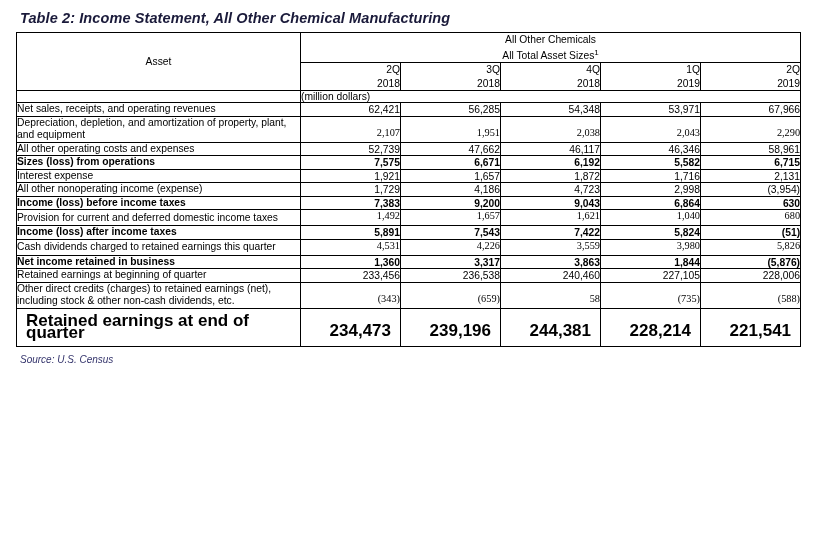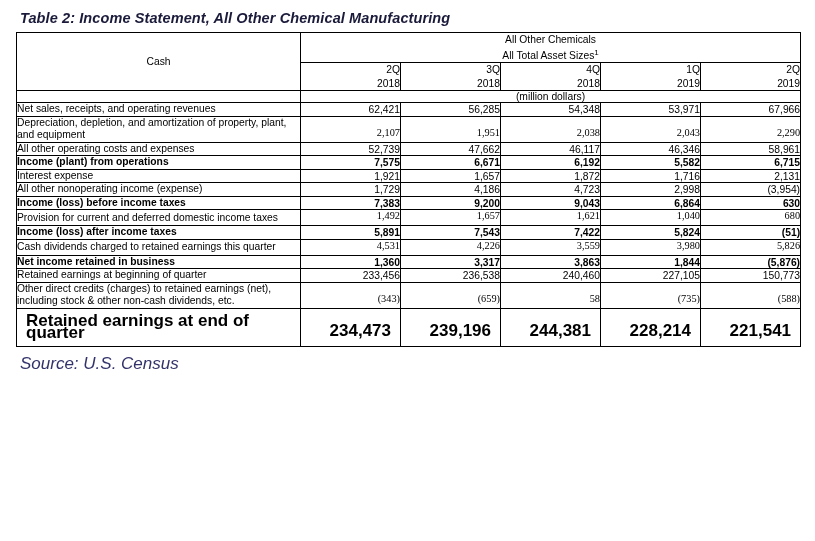--- a/index.html
+++ b/index.html
@@ -63,21 +63,21 @@
   }
   .hdr-per {
     text-align: right;
     font-weight: bold;
     font-size: 10.6px;
     line-height: 13.5px;
     padding: 5px 9px 4px 0;
     vertical-align: top;
   }
   .units {
-    text-align: center;
+    text-align: left;
     font-weight: bold;
     font-size: 10.4px;
     padding: 4px 0 4px 0;
   }
   .units-blank { border-right: 1px solid #000; }
 
   
   td.label {
     padding: 4px 4px 4px 7px;
     line-height: 12.5px;
@@ -91,21 +91,21 @@
   tr.bold td { font-weight: bold; }
   tr.total td {
     font-weight: bold;
     font-size: 17px;
   }
   tr.total td.label { padding: 5px 4px 5px 9px; }
   tr.total td.num { padding: 12px 9px 5px 3px; }
   tr.two-line td.num { vertical-align: bottom; padding-bottom: 4px; font-family: Liberation Serif, serif; }
 
   .source {
-    font-size: 17px;
+    font-size: 10px;
     font-style: italic;
     color: #33336b;
     margin: 7px 0 0 4px;
   }
 </style>
 </head>
 <body>
 
 <div class="page">
 
@@ -116,21 +116,21 @@
       <col class="c-item">
       <col class="c-num">
       <col class="c-num">
       <col class="c-num">
       <col class="c-num">
       <col class="c-num">
     </colgroup>
     <tbody>
 
       <tr>
-        <td rowspan="2" class="hdr-item">Cash</td>
+        <td rowspan="2" class="hdr-item">Asset</td>
         <td colspan="5" class="hdr-group">
           <div>All Other Chemicals</div>
           <div><span>All Total Asset Sizes</span><span class="sup">1</span></div>
         </td>
       </tr>
 
       <tr>
         <td class="hdr-per">
           <div>2Q</div>
           <div>2018</div>
@@ -179,21 +179,21 @@
       <tr>
         <td class="label">All other operating costs and expenses</td>
         <td class="num">52,739</td>
         <td class="num">47,662</td>
         <td class="num">46,117</td>
         <td class="num">46,346</td>
         <td class="num">58,961</td>
       </tr>
 
       <tr class="bold">
-        <td class="label">Income (plant) from operations</td>
+        <td class="label">Sizes (loss) from operations</td>
         <td class="num">7,575</td>
         <td class="num">6,671</td>
         <td class="num">6,192</td>
         <td class="num">5,582</td>
         <td class="num">6,715</td>
       </tr>
 
       <tr>
         <td class="label">Interest expense</td>
         <td class="num">1,921</td>
@@ -256,21 +256,21 @@
         <td class="num">1,844</td>
         <td class="num">(5,876)</td>
       </tr>
 
       <tr>
         <td class="label">Retained earnings at beginning of quarter</td>
         <td class="num">233,456</td>
         <td class="num">236,538</td>
         <td class="num">240,460</td>
         <td class="num">227,105</td>
-        <td class="num">150,773</td>
+        <td class="num">228,006</td>
       </tr>
 
       <tr class="two-line">
         <td class="label">Other direct credits (charges) to retained earnings (net), including stock &amp; other non-cash dividends, etc.</td>
         <td class="num">(343)</td>
         <td class="num">(659)</td>
         <td class="num">58</td>
         <td class="num">(735)</td>
         <td class="num">(588)</td>
       </tr>

